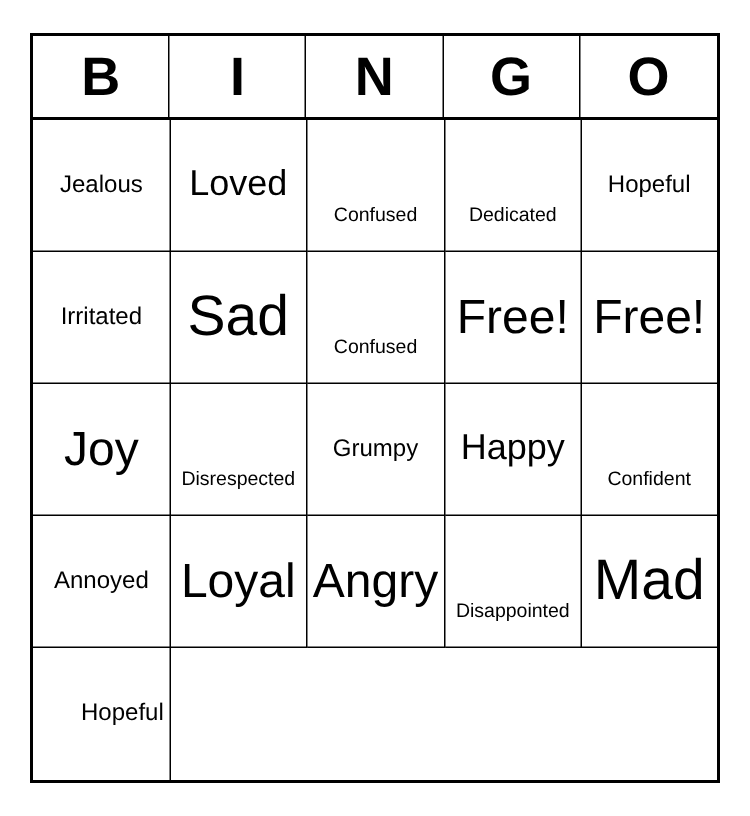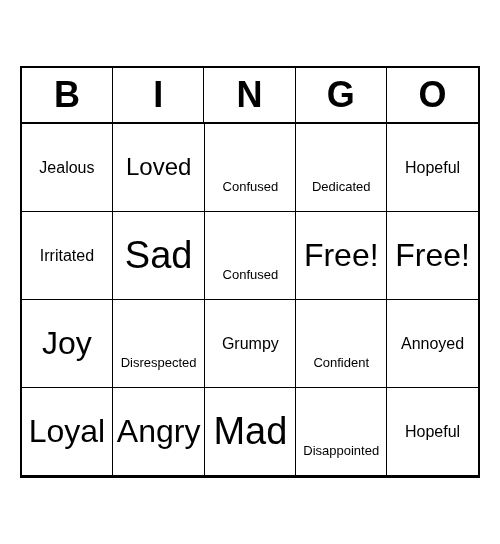--- a/index.html
+++ b/index.html
@@ -138,34 +138,37 @@
       <div class="bingo-cell">
         <span class="cell-text size-xlarge">Joy</span>
       </div>
       <div class="bingo-cell">
         <span class="cell-text size-small">Disrespected</span>
       </div>
       <div class="bingo-cell">
         <span class="cell-text size-medium">Grumpy</span>
       </div>
       <div class="bingo-cell">
+        <span class="cell-text size-large">Happy</span>
+      </div>
+      <div class="bingo-cell">
         <span class="cell-text size-small">Confident</span>
       </div>
       <div class="bingo-cell">
         <span class="cell-text size-medium">Annoyed</span>
       </div>
       <div class="bingo-cell">
         <span class="cell-text size-xlarge">Loyal</span>
       </div>
       <div class="bingo-cell">
         <span class="cell-text size-xlarge">Angry</span>
       </div>
       <div class="bingo-cell">
-        <span class="cell-text size-xxlarge">Mad</span>
+        <span class="cell-text size-small">Disappointed</span>
       </div>
       <div class="bingo-cell">
-        <span class="cell-text size-small">Disappointed</span>
+        <span class="cell-text size-xxlarge">Mad</span>
       </div>
       <div class="bingo-cell">
         <span class="cell-text size-medium">Hopeful</span>
       </div>
     </div>
 </div>
 
 </body></html>

